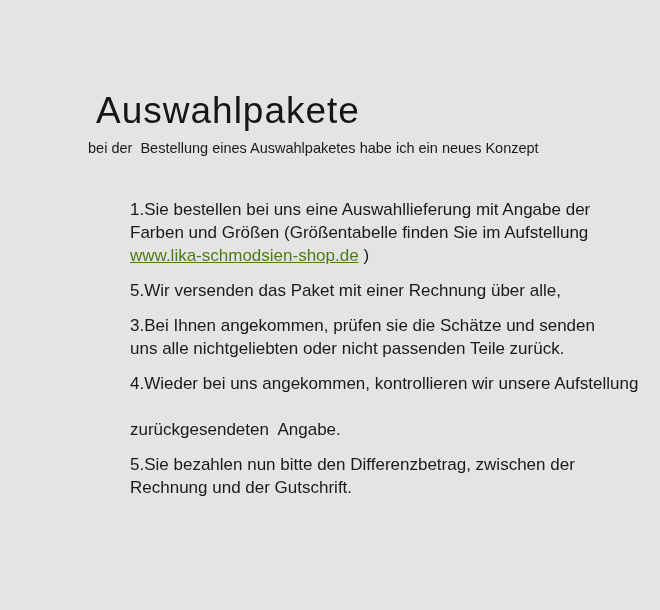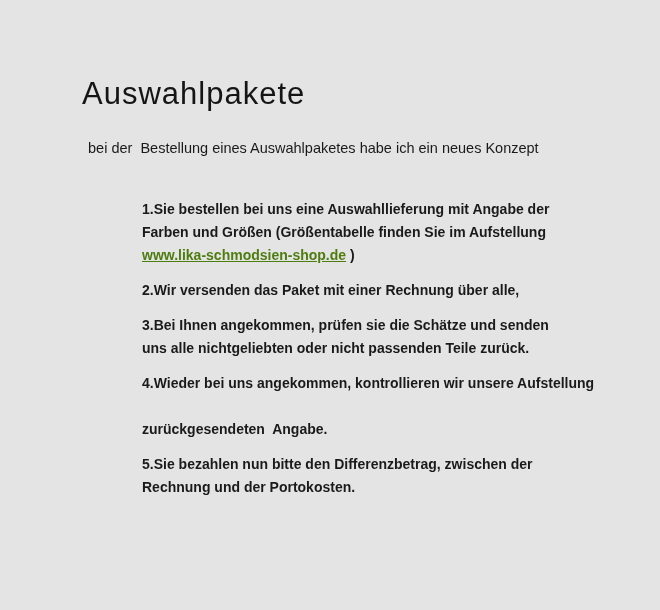--- a/index.html
+++ b/index.html
@@ -19,22 +19,22 @@
     position: absolute;
     left: 0;
     top: 0;
     width: 660px;
     height: 610px;
   }
   .title {
     position: absolute;
     left: 82px;
     top: 76px;
-    margin: 0;
-    font-size: 31px;
+    margin: 14px;
+    font-size: 37px;
     font-weight: normal;
     letter-spacing: 1px;
     color: #151515;
     white-space: pre;
   }
   .intro {
     position: absolute;
     left: 80px;
     top: 130px;
     margin: 8px;
@@ -43,25 +43,24 @@
     line-height: 21px;
     white-space: pre-wrap;
   }
   .steps {
     position: absolute;
     left: 130px;
     top: 198px;
     width: 525px;
   }
   .step {
-    margin: 0 0 12px 12px;
-    font-size: 14px;
+    margin: 0 0 12px 0;
+    font-size: 17px;
     line-height: 23px;
     white-space: pre-wrap;
-    font-weight: bold;
   }
   .shop-link {
     color: #4d7c0f;
     text-decoration: underline;
     cursor: pointer;
   }
   .line {
     white-space: pre-wrap;
   }
 </style>
@@ -71,22 +70,22 @@
 <div class="page">
 
   <h1 class="title">Auswahlpakete</h1>
 
   <p class="intro"><span class="line">bei der  Bestellung eines Auswahlpaketes habe ich ein neues Konzept</span><br></p>
 
   <div class="steps">
 
     <p class="step"><span class="line">1.Sie bestellen bei uns eine Auswahllieferung mit Angabe der</span><br><span class="line">Farben und Größen (Größentabelle finden Sie im Aufstellung</span><br><a class="shop-link">www.lika-schmodsien-shop.de</a><span class="line"> )</span></p>
 
-    <p class="step"><span class="line">2.Wir versenden das Paket mit einer Rechnung über alle,</span><br></p>
+    <p class="step"><span class="line">5.Wir versenden das Paket mit einer Rechnung über alle,</span><br></p>
 
     <p class="step"><span class="line">3.Bei Ihnen angekommen, prüfen sie die Schätze und senden</span><br><span class="line">uns alle nichtgeliebten oder nicht passenden Teile zurück.</span></p>
 
     <p class="step"><span class="line">4.Wieder bei uns angekommen, kontrollieren wir unsere Aufstellung</span><br><br><span class="line">zurückgesendeten  Angabe.</span></p>
 
-    <p class="step"><span class="line">5.Sie bezahlen nun bitte den Differenzbetrag, zwischen der</span><br><span class="line">Rechnung und der Portokosten.</span></p>
+    <p class="step"><span class="line">5.Sie bezahlen nun bitte den Differenzbetrag, zwischen der</span><br><span class="line">Rechnung und der Gutschrift.</span></p>
 
   </div>
 </div>
 
 </body></html>

